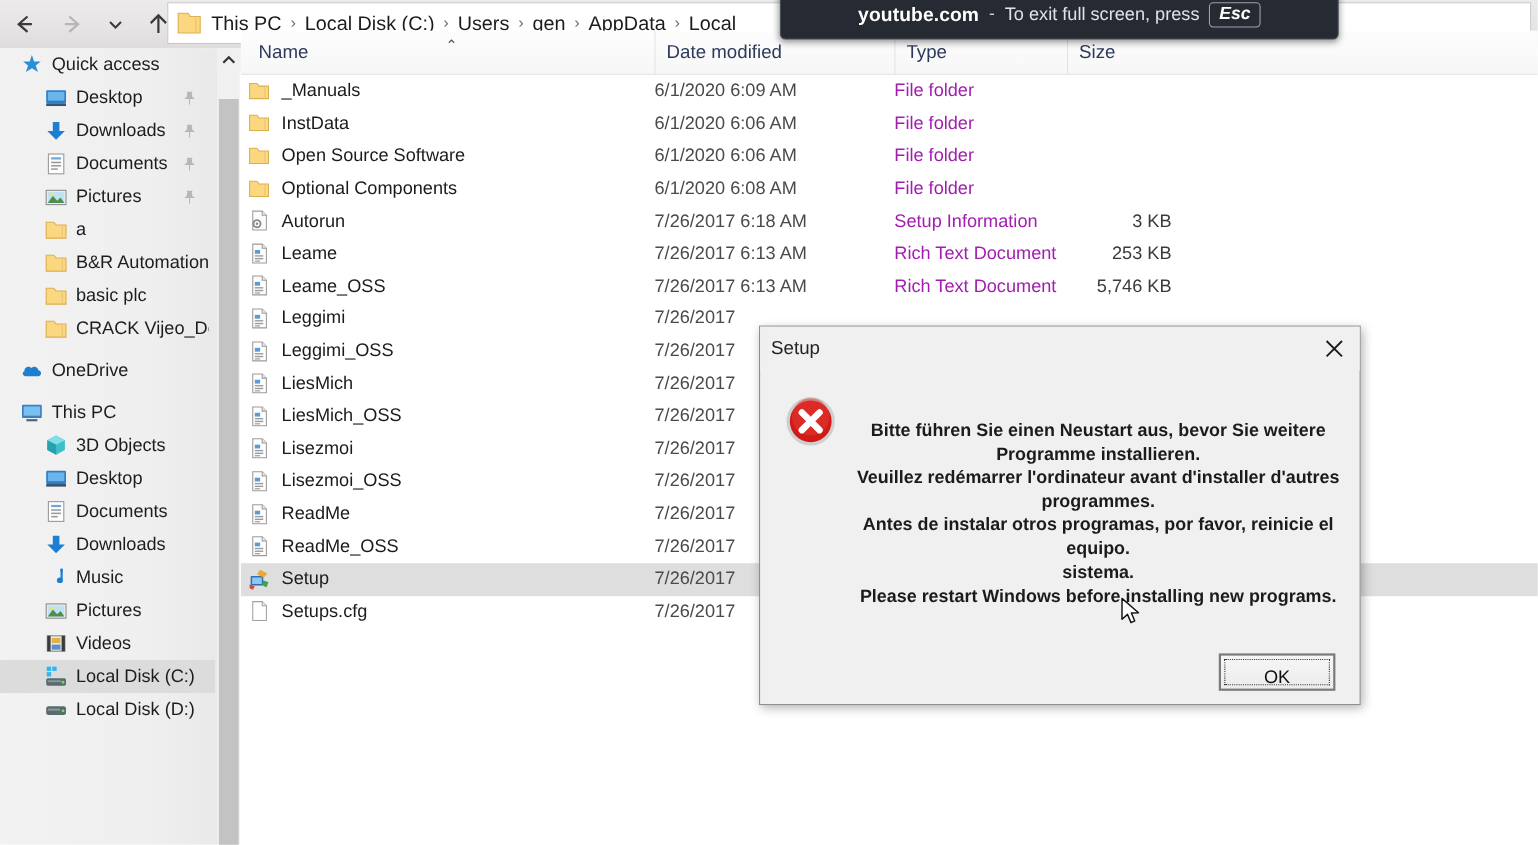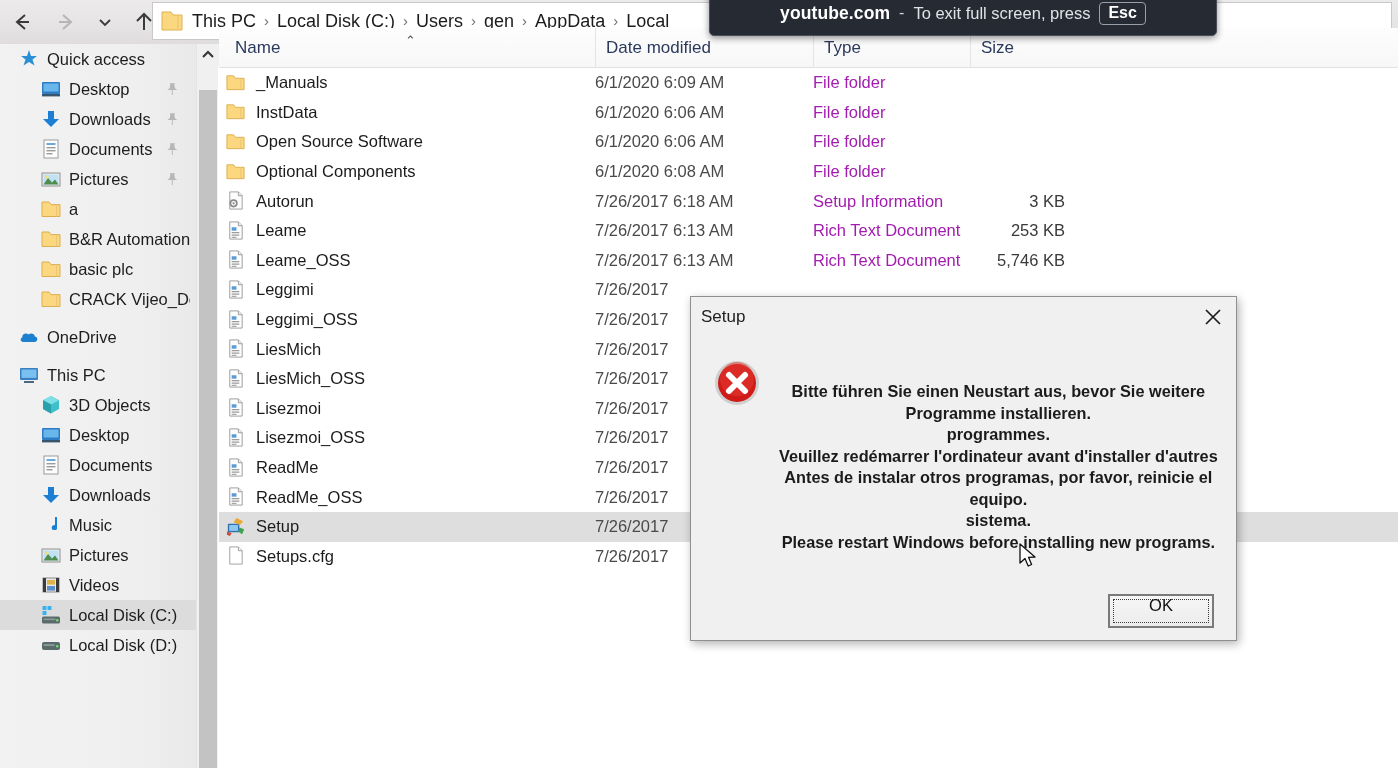--- a/index.html
+++ b/index.html
@@ -64,21 +64,21 @@
     gap: 9px;
     box-shadow: 0 2px 7px rgba(0,0,0,.45);
     z-index: 60;
   }
   .fs-domain { color: #ffffff; font-size: 17.5px; font-weight: bold; letter-spacing: .1px; }
   .fs-dash { color: #cfd2d8; font-size: 16px; }
   .fs-text { color: #dfe2e7; font-size: 16.5px; }
   .fs-key {
     color: #ffffff; font-size: 16px; font-weight: bold;
     border: 1px solid #9aa0ab; border-radius: 4px;
-    padding: 2px 8px 3px; line-height: 1;
+    padding: 2px 8px 3px; line-height: 1; font-style: italic;
   }
 
   
   .sidebar {
     position: absolute; left: 0; top: 44px;
     width: 196px; height: 724px;
     background: linear-gradient(90deg,#f2f2f2 0%,#efefef 70%,#e9e9e9 100%);
     overflow: hidden;
   }
   .side-item {
@@ -196,21 +196,21 @@
   .dlg-footer {
     position: absolute; left: 0; right: 0; bottom: 0;
     height: 58px;
     display: flex; align-items: center; justify-content: flex-end;
     padding-right: 22px;
   }
   .ok-btn {
     width: 106px; height: 34px;
     background: linear-gradient(180deg,#f6f6f6 0%,#ececec 100%);
     border: 2px solid #7a7a7a;
-    display: flex; align-items: flex-start; justify-content: center;
+    display: flex; align-items: flex-end; justify-content: center;
     font-size: 16.5px; color: #101010;
     position: relative;
   }
   .ok-btn::after {
     content: "";
     position: absolute; left: 3px; top: 3px; right: 3px; bottom: 3px;
     border: 1px dotted #3a3a3a;
   }
   .ok-label { position: relative; z-index: 2; }
 
@@ -792,22 +792,22 @@
         <svg width="48" height="48" viewBox="0 0 48 48">
           <circle cx="24" cy="24" r="22" fill="#cfcfcf"></circle>
           <circle cx="24" cy="24" r="19" fill="#d01a18"></circle>
           <circle cx="24" cy="20" r="17" fill="#e23b33" opacity=".55"></circle>
           <path d="M16 16 L32 32 M32 16 L16 32" stroke="#ffffff" stroke-width="6" stroke-linecap="round"></path>
         </svg>
       </span>
       <div class="dlg-msg" id="dlg-msg">
           <p>Bitte führen Sie einen Neustart aus, bevor Sie weitere</p>
           <p>Programme installieren.</p>
+          <p>Veuillez redémarrer l'ordinateur avant d'installer d'autres</p>
           <p>programmes.</p>
-          <p>Veuillez redémarrer l'ordinateur avant d'installer d'autres</p>
           <p>Antes de instalar otros programas, por favor, reinicie el</p>
           <p>equipo.</p>
           <p>sistema.</p>
           <p>Please restart Windows before installing new programs.</p>
         </div>
     </div>
     <div class="dlg-footer">
       <div class="ok-btn">
         <span class="ok-label">OK</span>
       </div>

